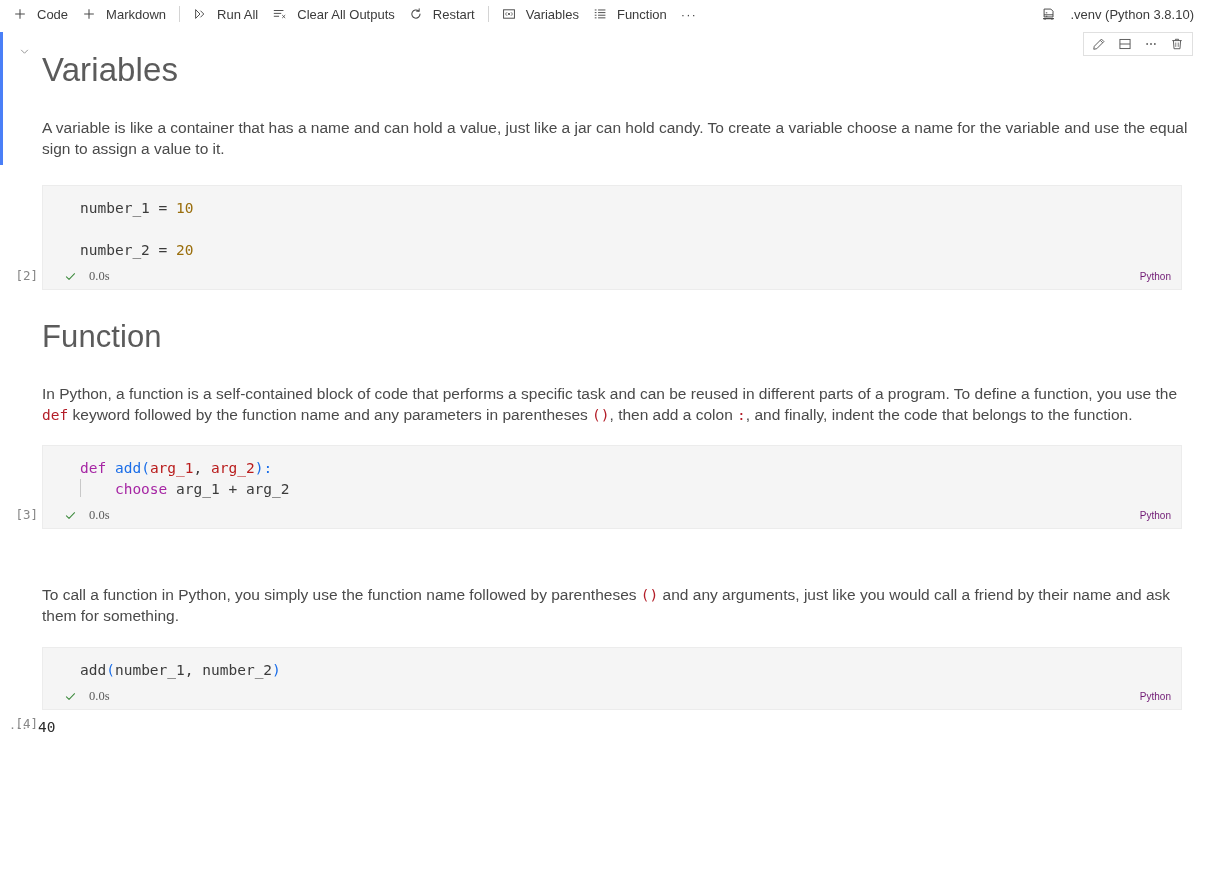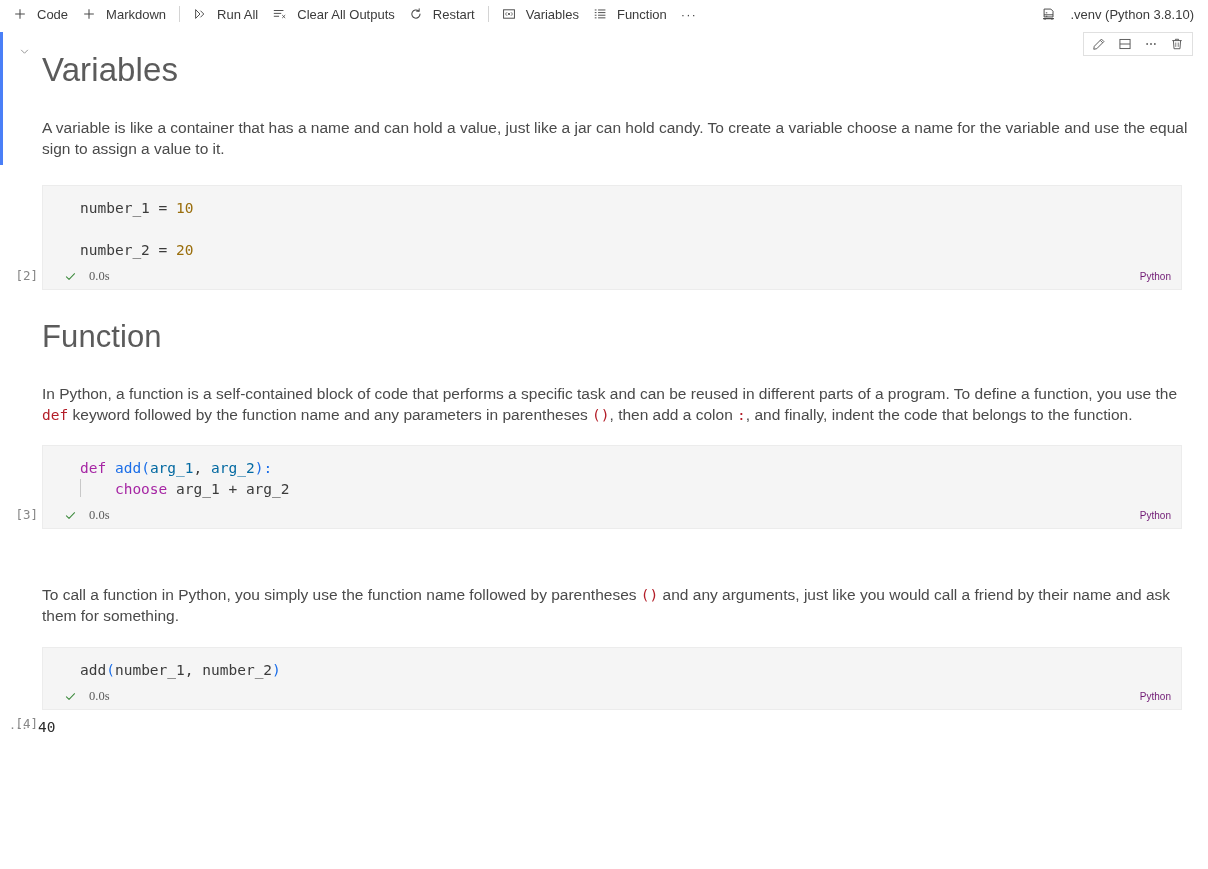--- a/index.html
+++ b/index.html
@@ -195,21 +195,21 @@
   .lang-label {
     margin-left: auto;
     font-size: 10px;
     color: #701a75;
     padding-right: 10px;
   }
 
   
   .s-kw   { color: #a626a4; }
   .s-fn   { color: #1b6ee8; }
-  .s-param{ color: #0369a1; }
+  .s-param{ color: #b91c1c; }
   .s-num  { color: #9a6e0c; }
   .s-punc { color: #1b6ee8; }
   .s-op   { color: #3b3b3b; }
   .s-plain{ color: #3b3b3b; }
 
   
   .output-row {
     display: flex;
     align-items: flex-start;
     margin-top: 4px;

